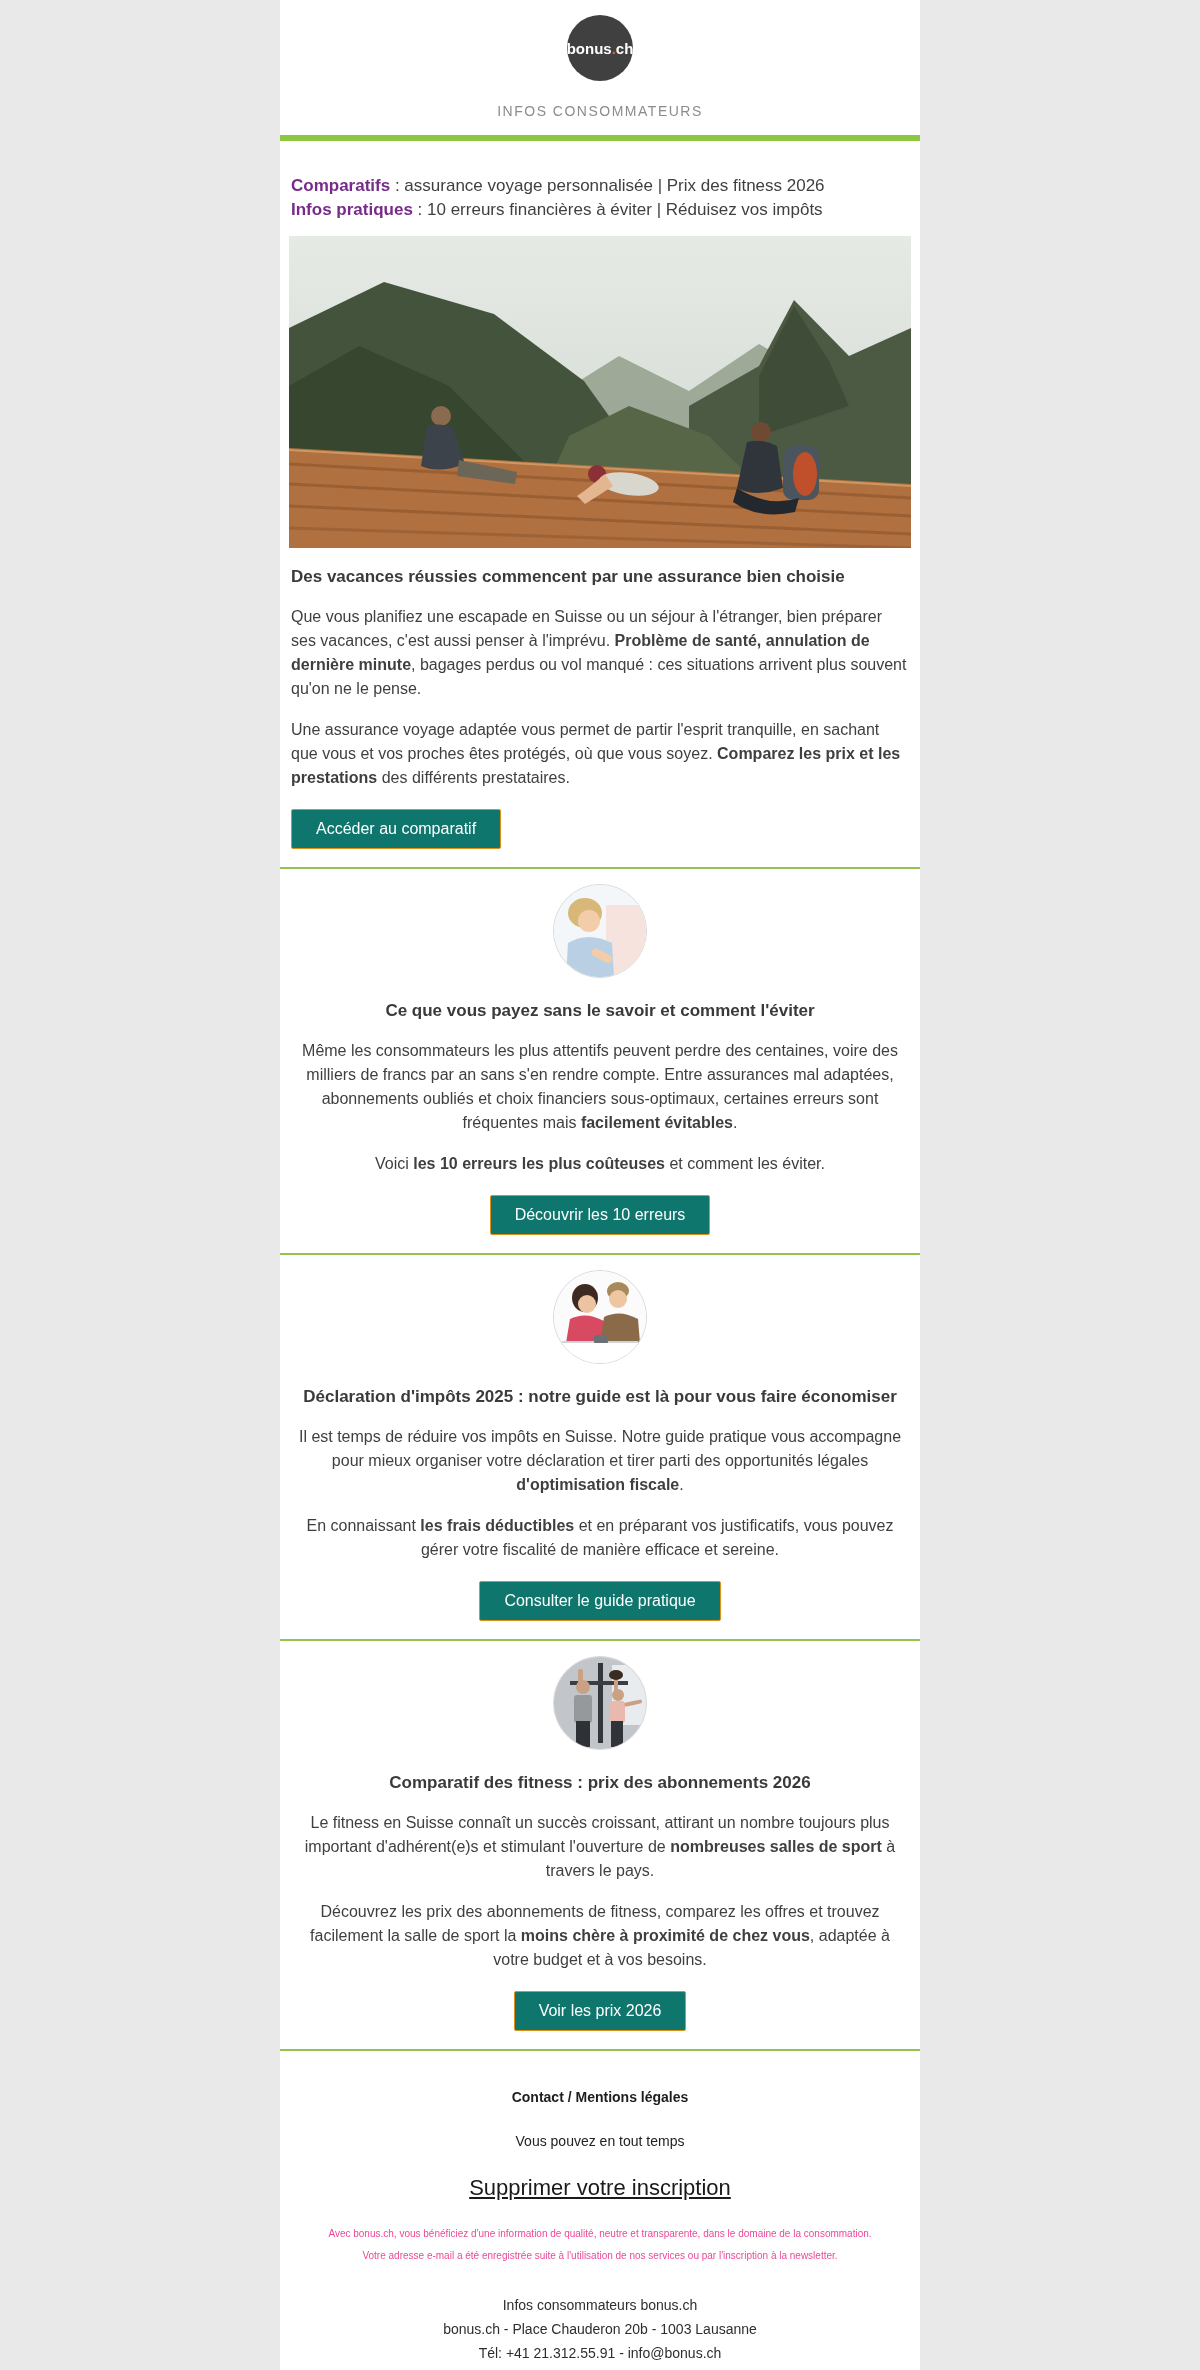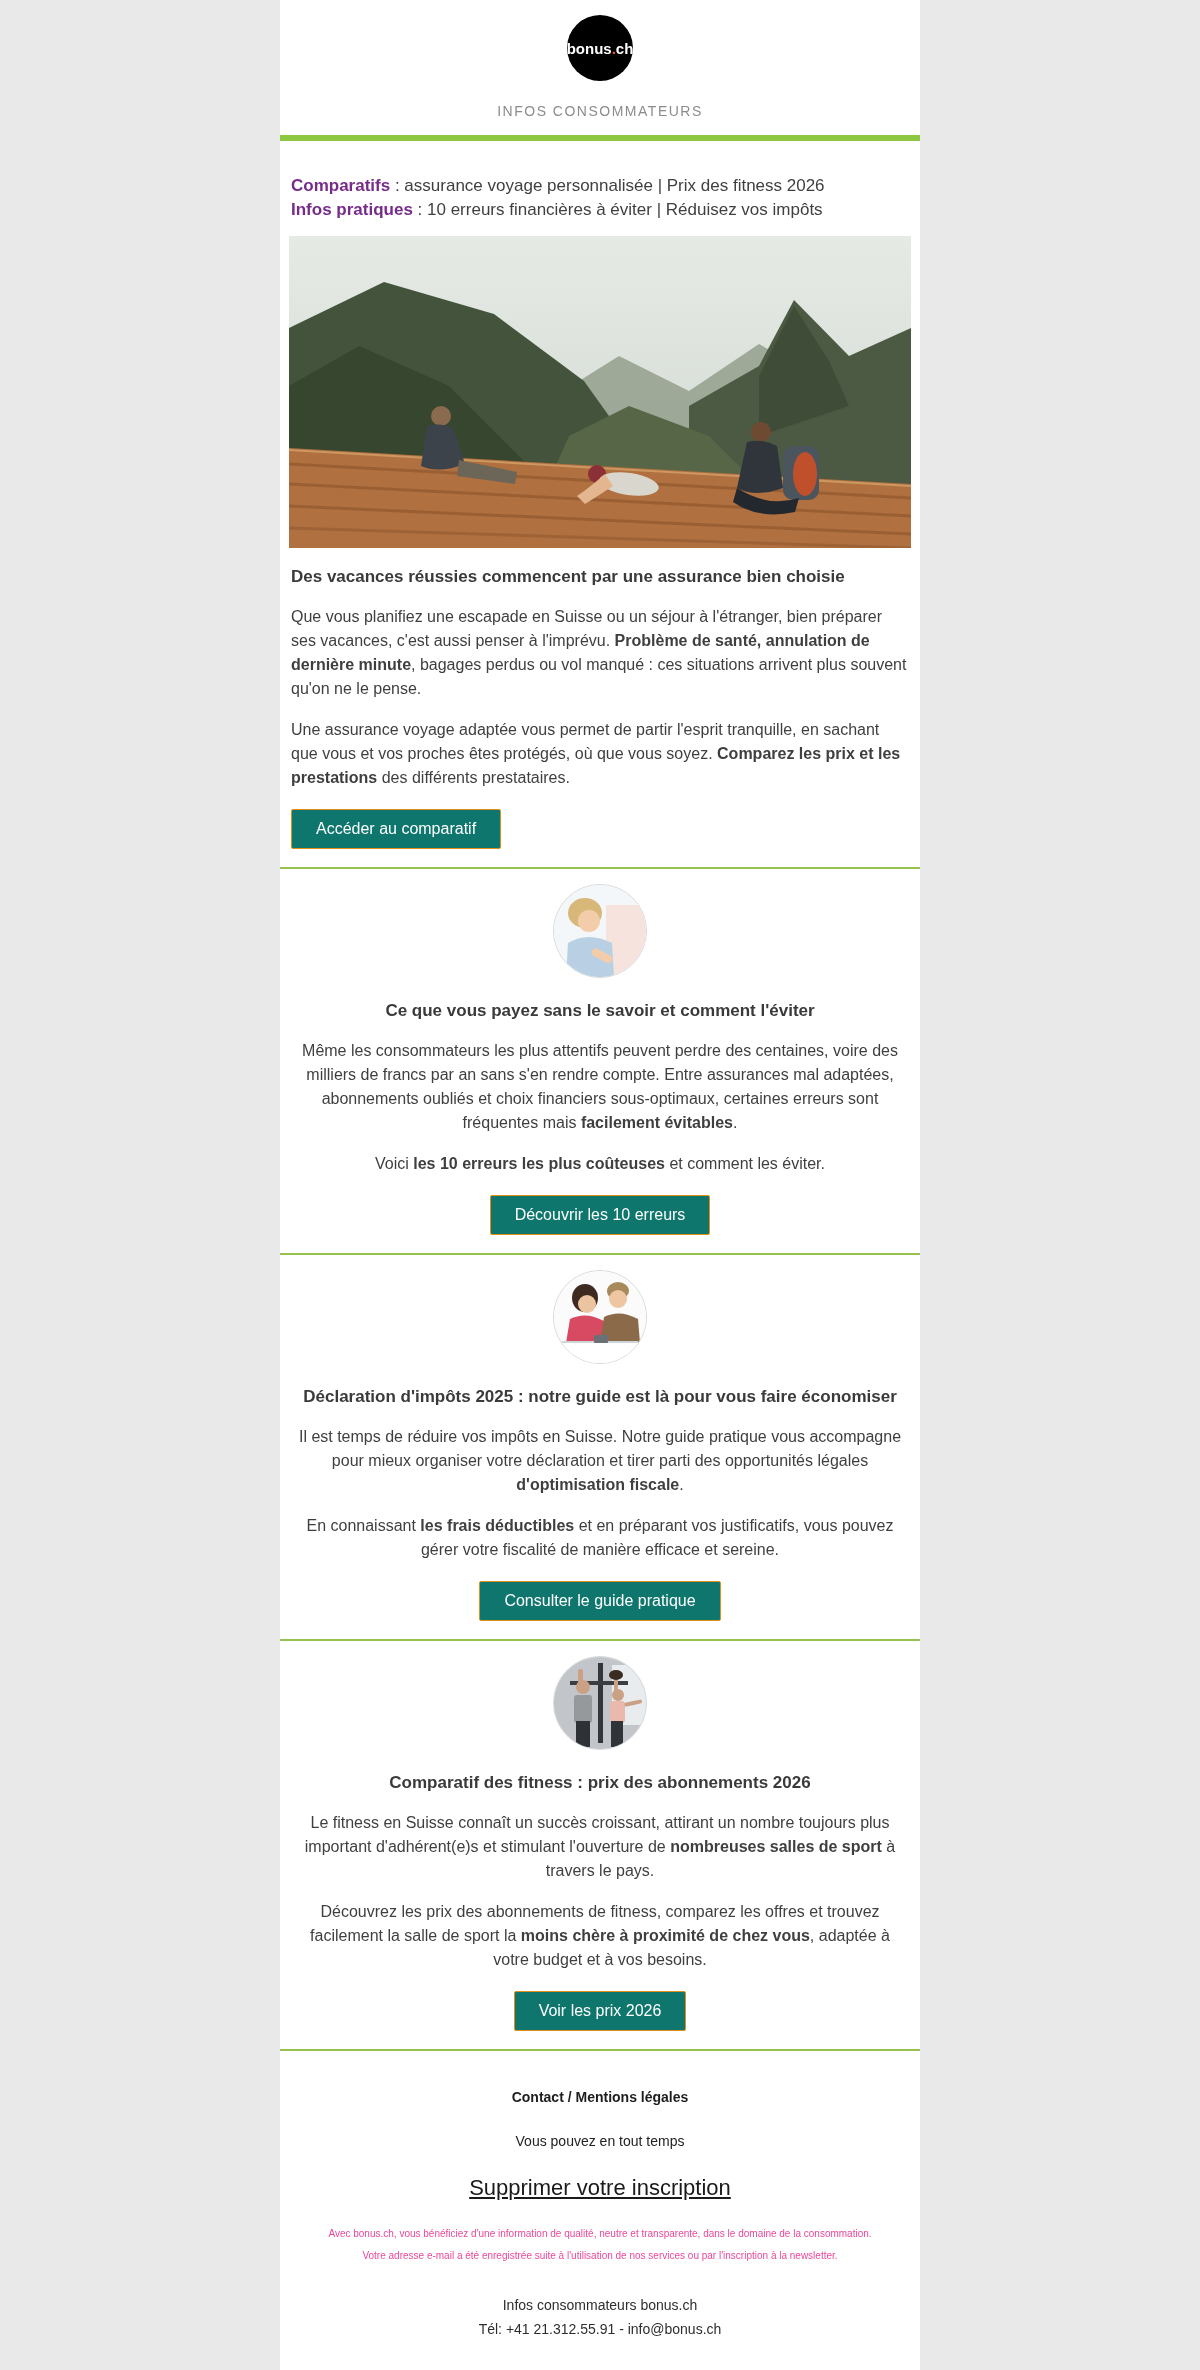--- a/index.html
+++ b/index.html
@@ -9,21 +9,21 @@
     font-family: "Liberation Sans", "DejaVu Sans", sans-serif;
     color: #3f3f3f;
   }
   .page { width: 1200px; min-height: 2370px; margin: 0 auto; background: #e9e9e9; }
   .email { width: 640px; margin: 0 auto; background: #ffffff; padding-bottom: 30px; }
 
   
   .header { text-align: center; padding-top: 15px; }
   .logo {
     width: 66px; height: 66px; border-radius: 50%;
-    background: #000000; margin: 0 auto;
+    background: #404040; margin: 0 auto;
     display: flex; align-items: center; justify-content: center;
     color: #ffffff; font-weight: bold; font-size: 15px;
     cursor: pointer;
   }
   .logo .dot { color: #f05a28; font-weight: bold; }
   .tagline {
     margin-top: 22px; color: #8c8c8c; font-size: 14px;
     letter-spacing: 1.5px;
   }
   .greenbar { height: 6px; background: #8dc63f; margin-top: 16px; }
@@ -213,18 +213,19 @@
 
     <div class="section-sep"></div>
 
     <div class="footer">
       <div class="f-heading">Contact / Mentions légales</div>
       <div class="f-line">Vous pouvez en tout temps</div>
       <a class="f-unsub">Supprimer votre inscription</a>
       <div class="f-legal">Avec bonus.ch, vous bénéficiez d'une information de qualité, neutre et transparente, dans le domaine de la consommation. Votre adresse e-mail a été enregistrée suite à l'utilisation de nos services ou par l'inscription à la newsletter.</div>
       <div class="f-org">
         <div>Infos consommateurs bonus.ch</div>
+        <div>bonus.ch - Place Chauderon 20b - 1003 Lausanne</div>
         <div>Tél: +41 21.312.55.91 - info@bonus.ch</div>
       </div>
     </div>
 
   </div>
 </div>
 
 </body></html>

